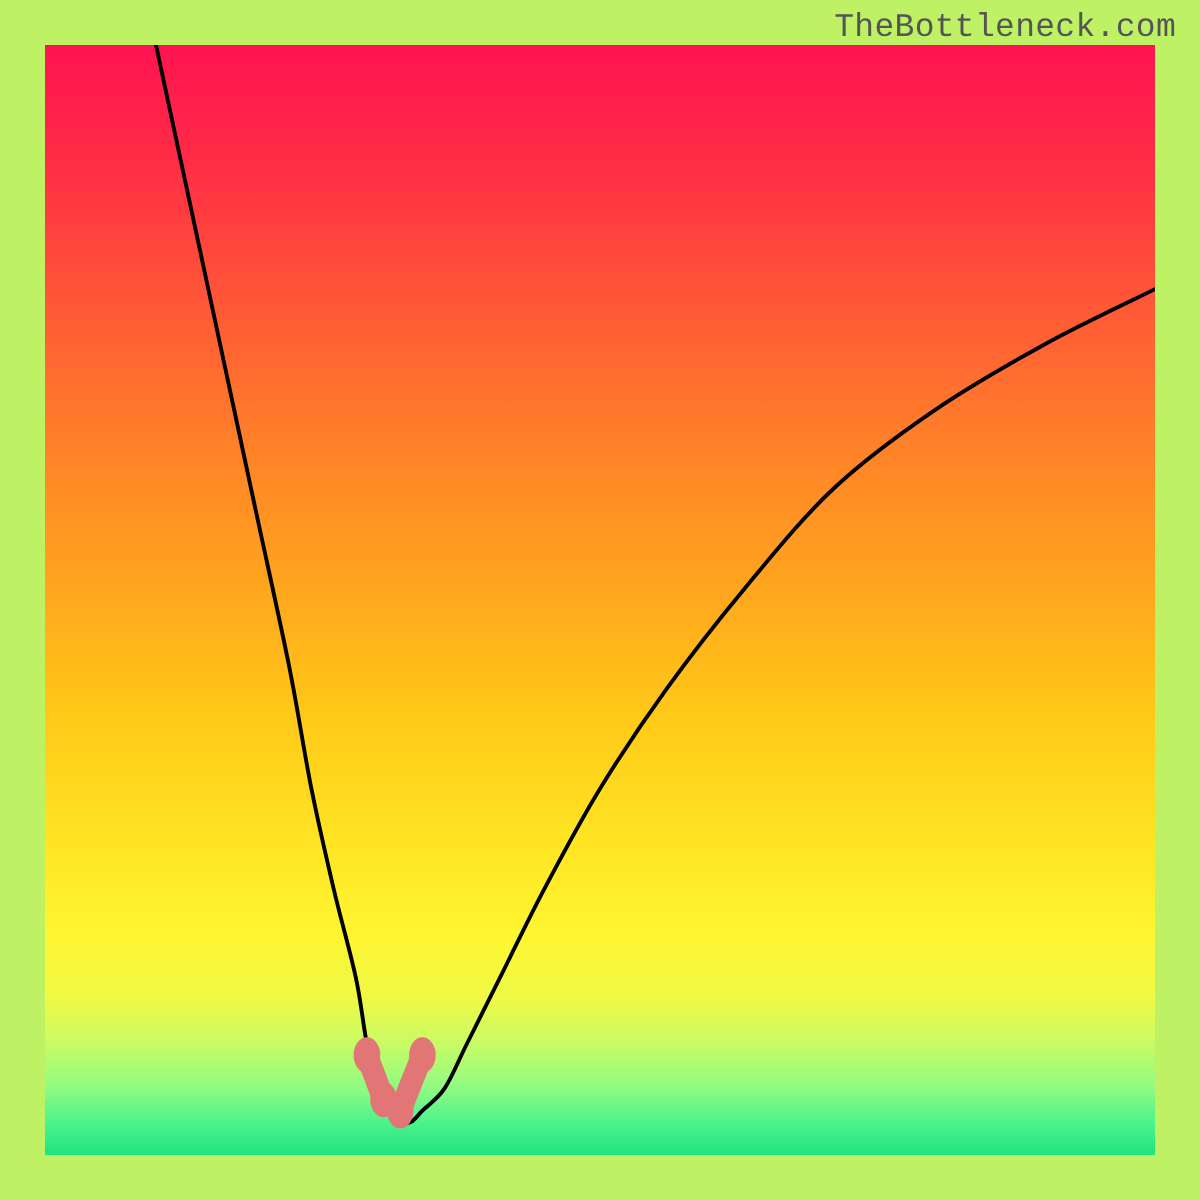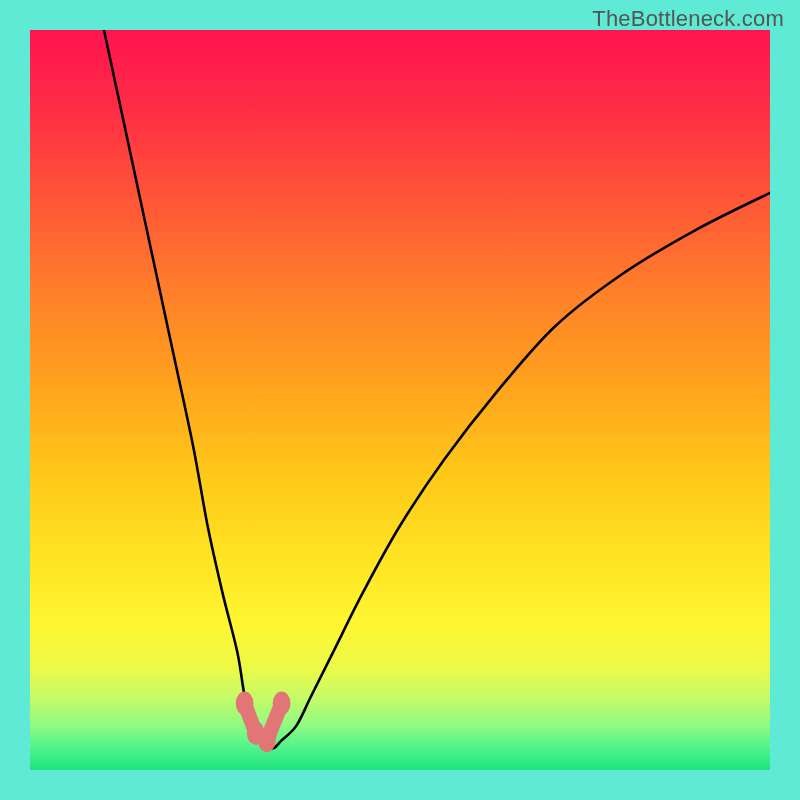--- a/index.html
+++ b/index.html
@@ -7,21 +7,22 @@
     padding: 0;
     width: 800px;
     height: 800px;
     background: #000;
     font-family: Arial, Helvetica, sans-serif;
   }
   .frame {
     position: relative;
     width: 800px;
     height: 800px;
-    background: #5eead4;
+    background: #bef264;
+    font-family: Liberation Mono, monospace;
   }
   .watermark {
     position: absolute;
     top: 6px;
     right: 16px;
     color: #555;
     font-size: 22px;
     font-weight: 400;
     letter-spacing: 0.2px;
     user-select: none;

